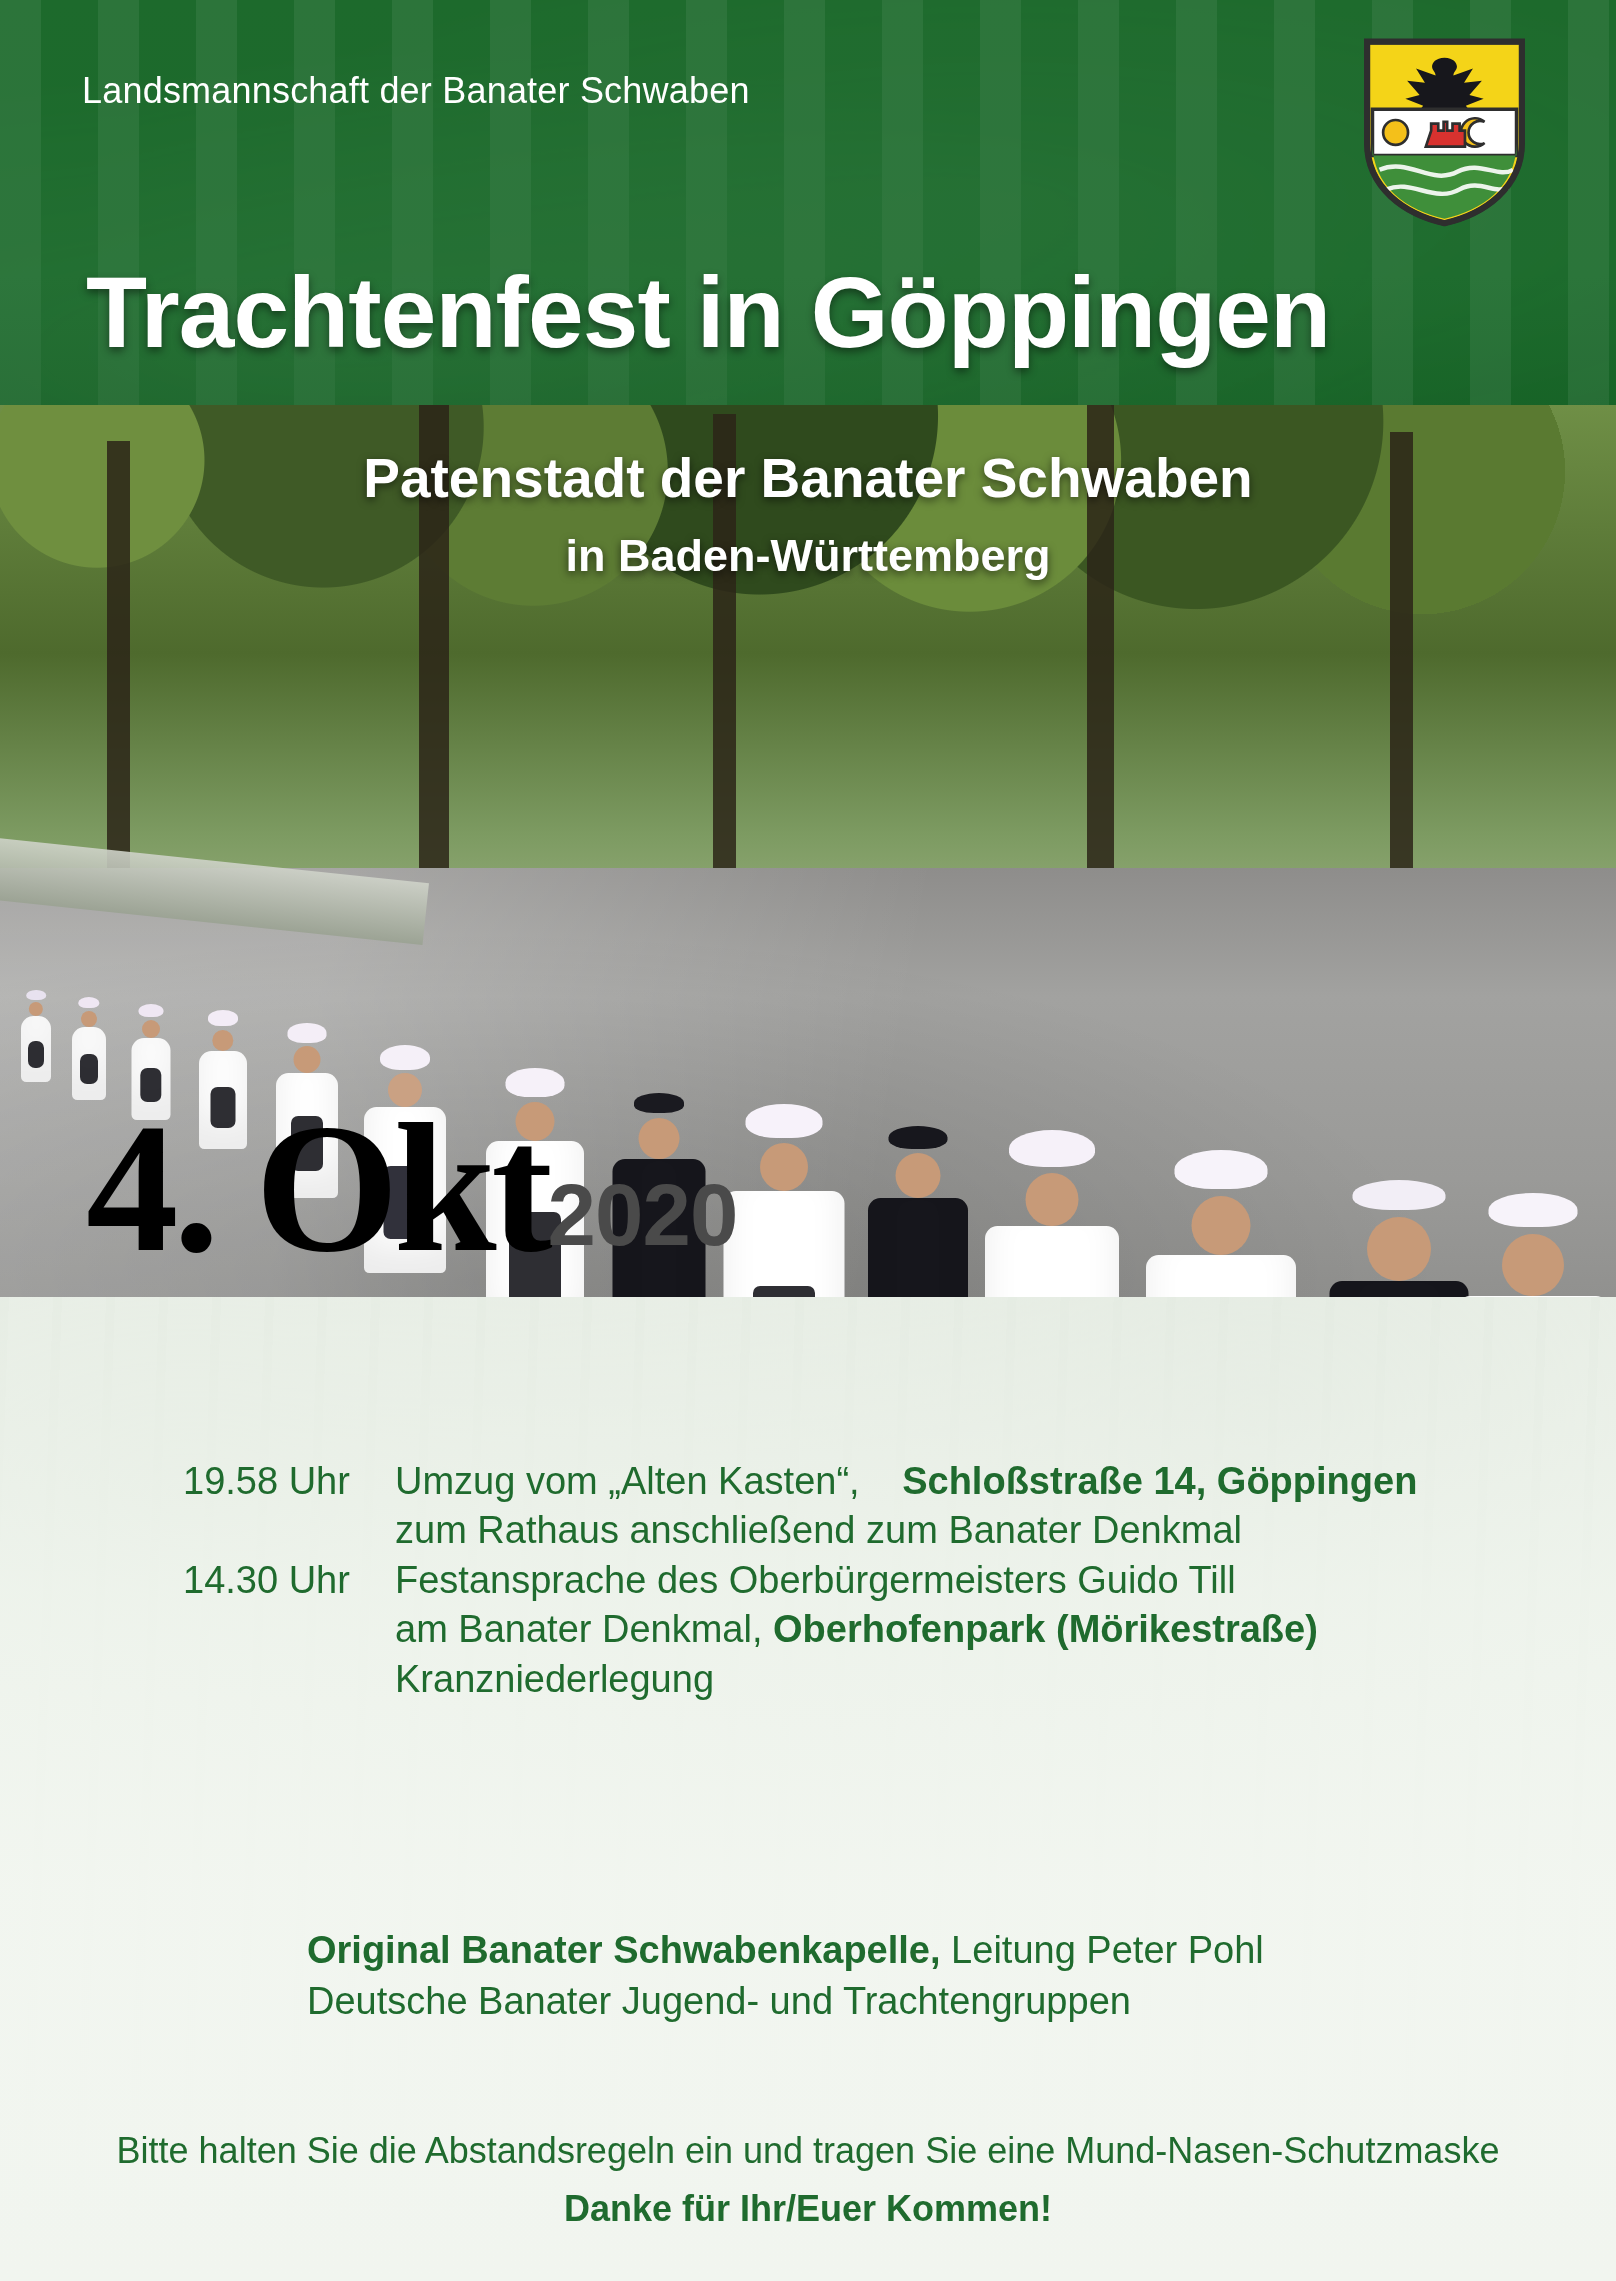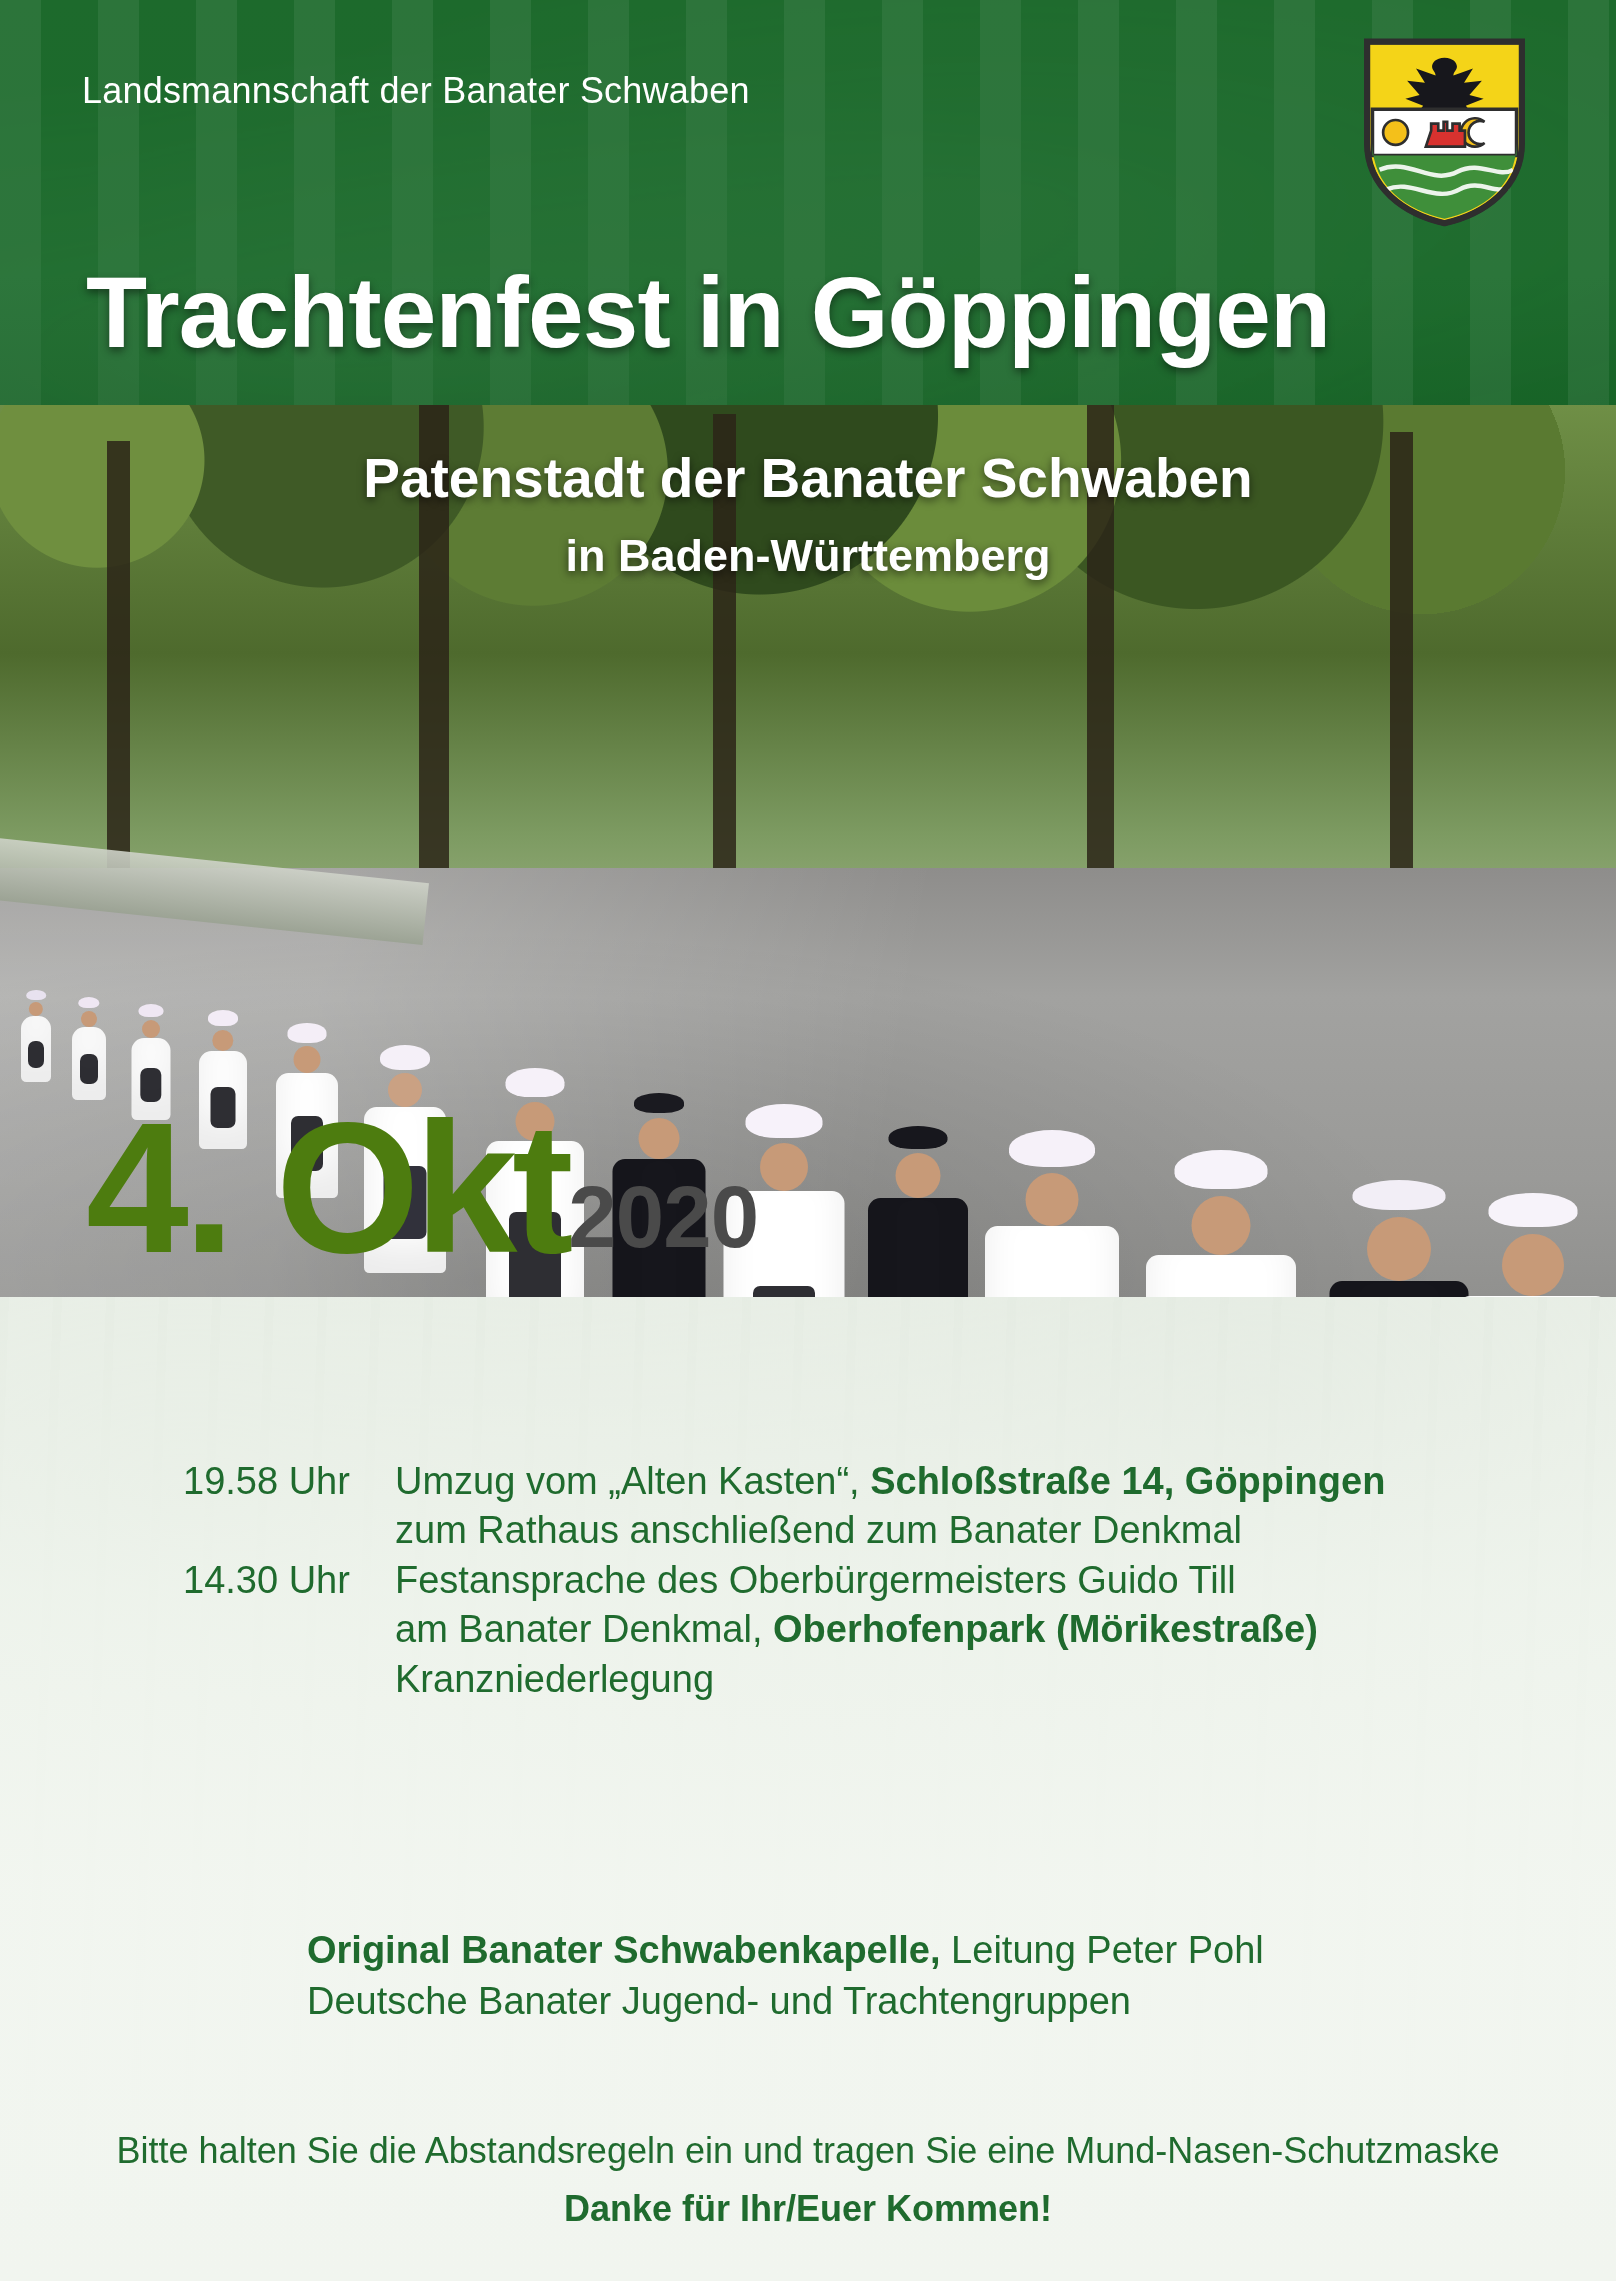--- a/index.html
+++ b/index.html
@@ -146,22 +146,23 @@
   .date-wrap {
     position: absolute;
     left: 86px; top: 1105px;
     color: #4f4f4f;
     white-space: nowrap;
   }
   .date-main {
     font-size: 185px;
     font-weight: bold;
     letter-spacing: -5.3px;
-    color: #4d7c0f;
+    color: #000000;
     line-height: .9;
+    font-family: Liberation Serif, serif;
   }
   .date-year {
     font-size: 87px;
     font-weight: bold;
     color: #4a4a4a;
     position: relative;
     top: -5.3px;
     letter-spacing: -0.9px;
   }
 
@@ -197,21 +198,21 @@
     font-size: 38px;
     line-height: 1.30;
   }
   .prow { display: flex; }
   .ptime {
     width: 212px;
     flex: 0 0 212px;
     color: #1f6b2e;
   }
   .ptext { flex: 1 1 auto; }
-  .ptext b { font-weight: bold; }
+  .ptext b { font-weight: bold; margin-left: 32px; }
   .pcont { margin-left: 212px; }
 
   .contrib {
     position: absolute;
     left: 307px; top: 1925px;
     width: 1248px;
     color: #1f6b2e;
     font-size: 38px;
     line-height: 1.34;
   }

